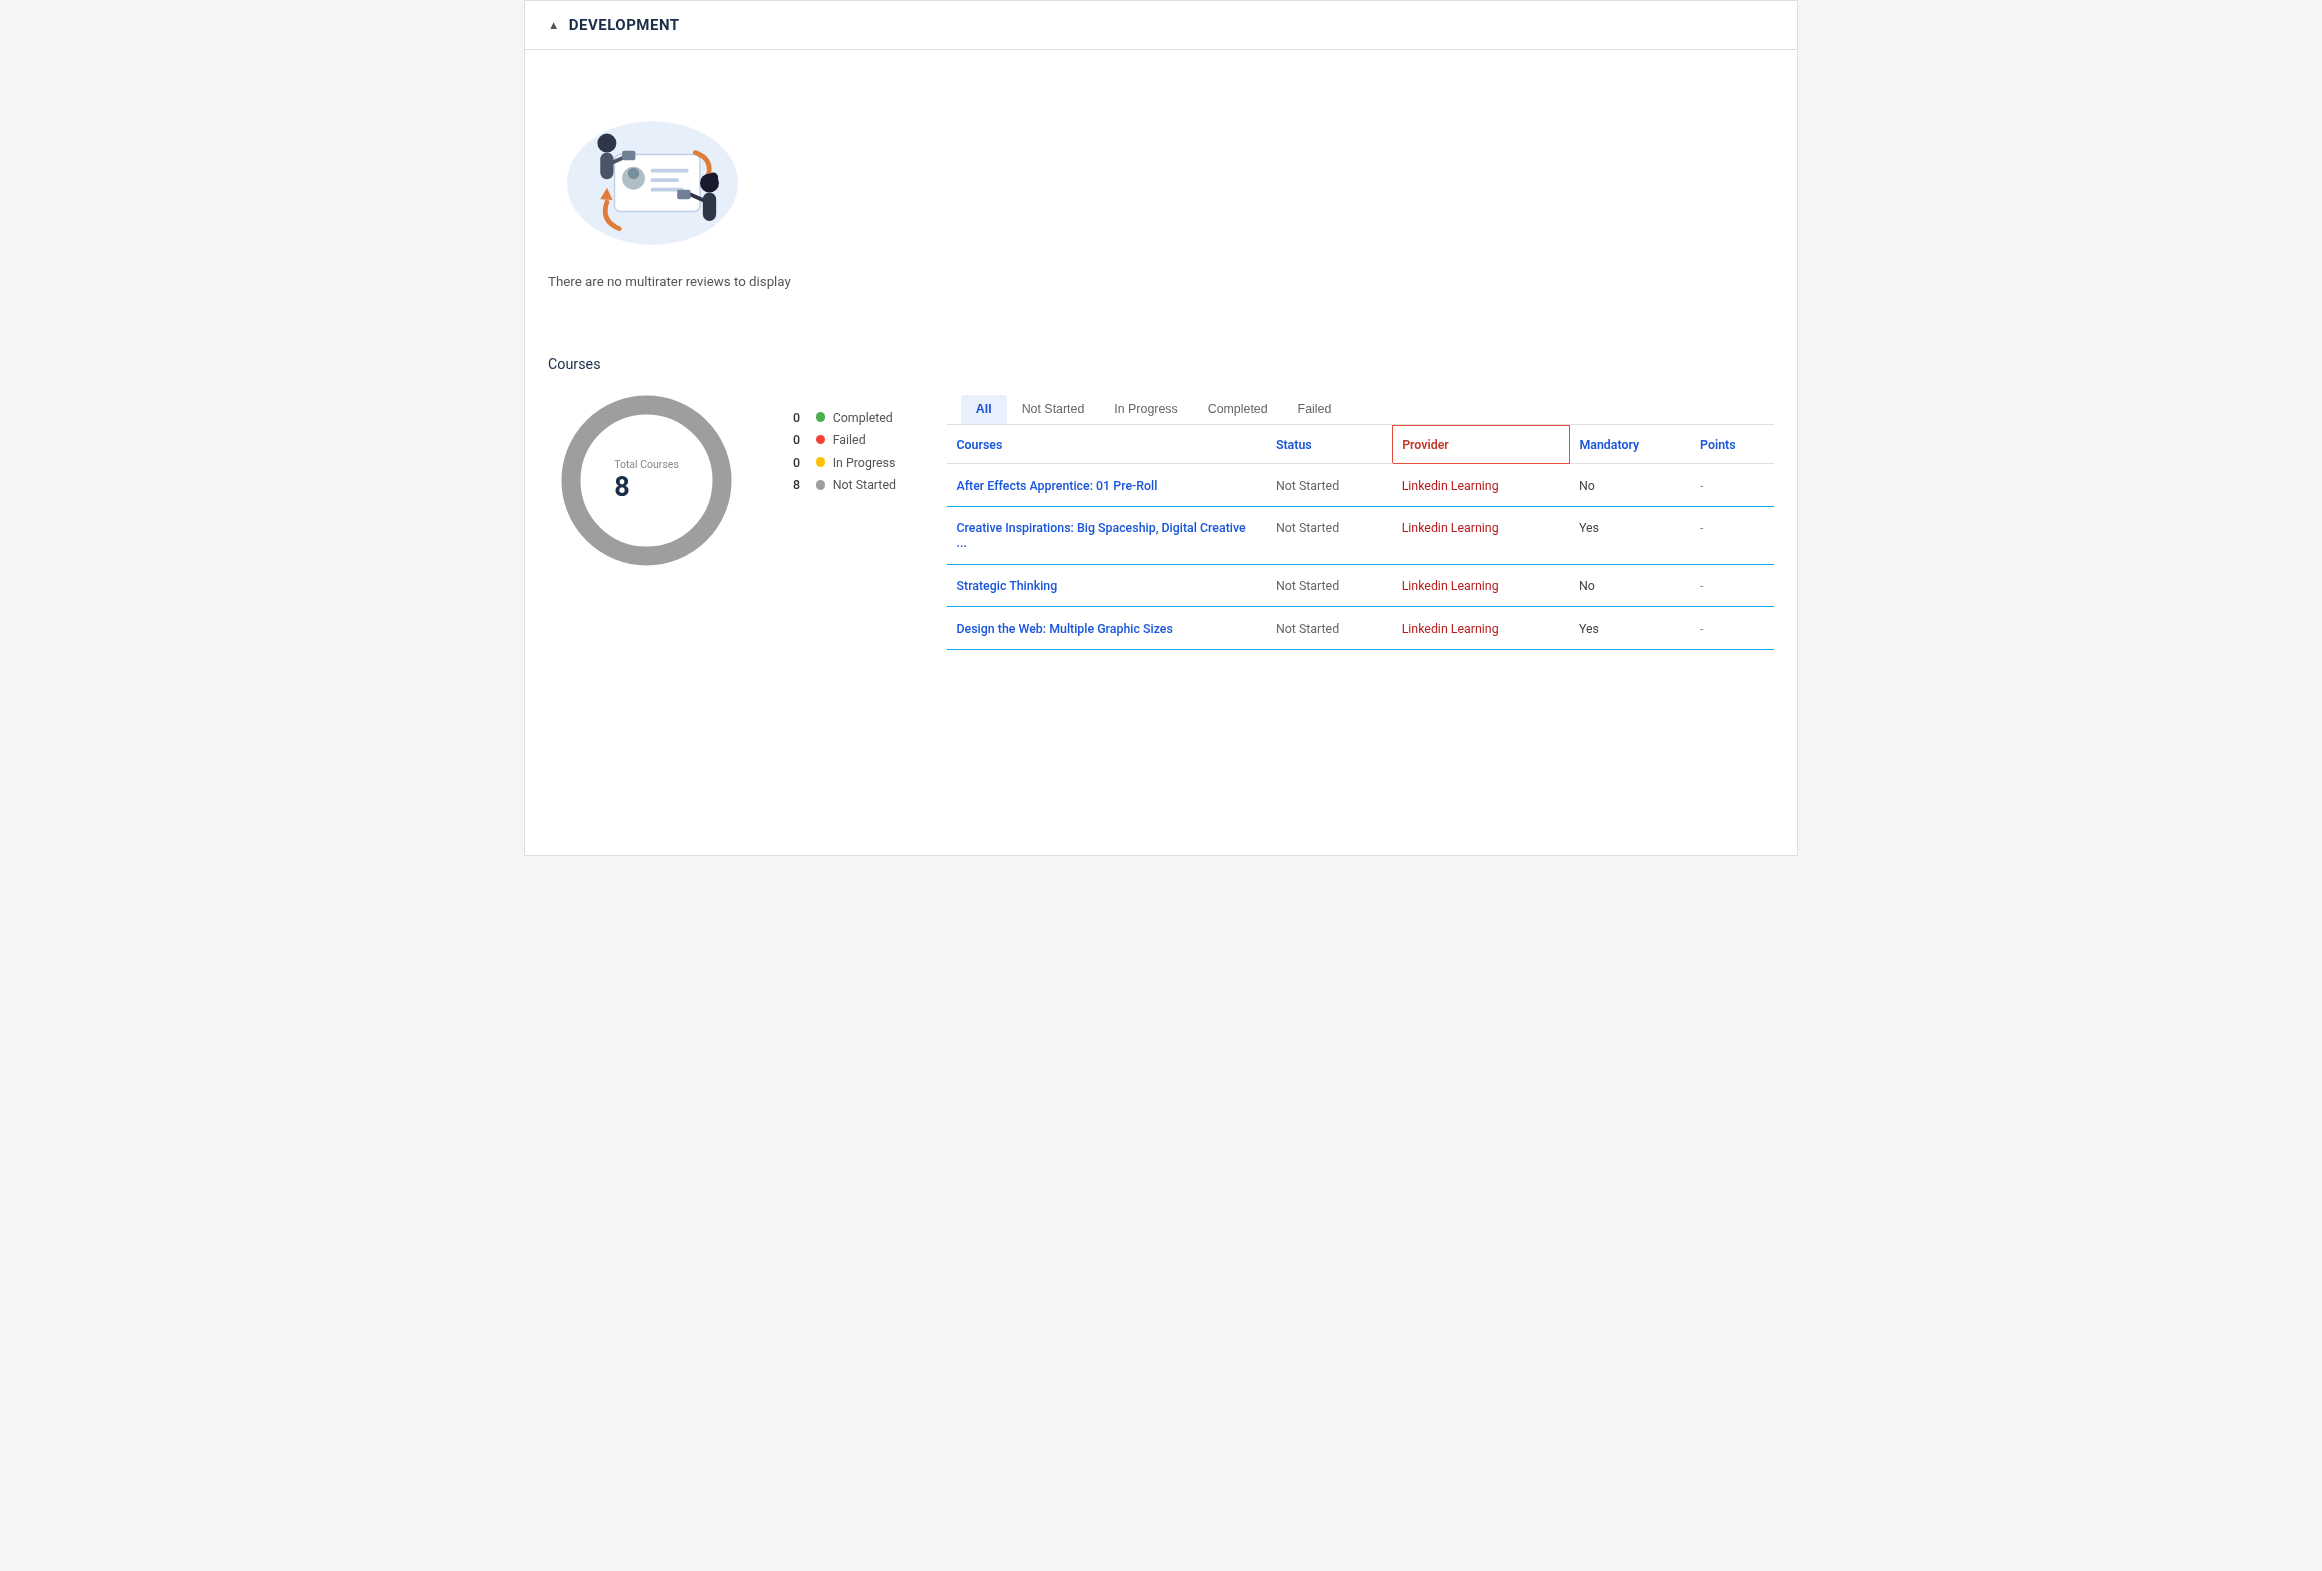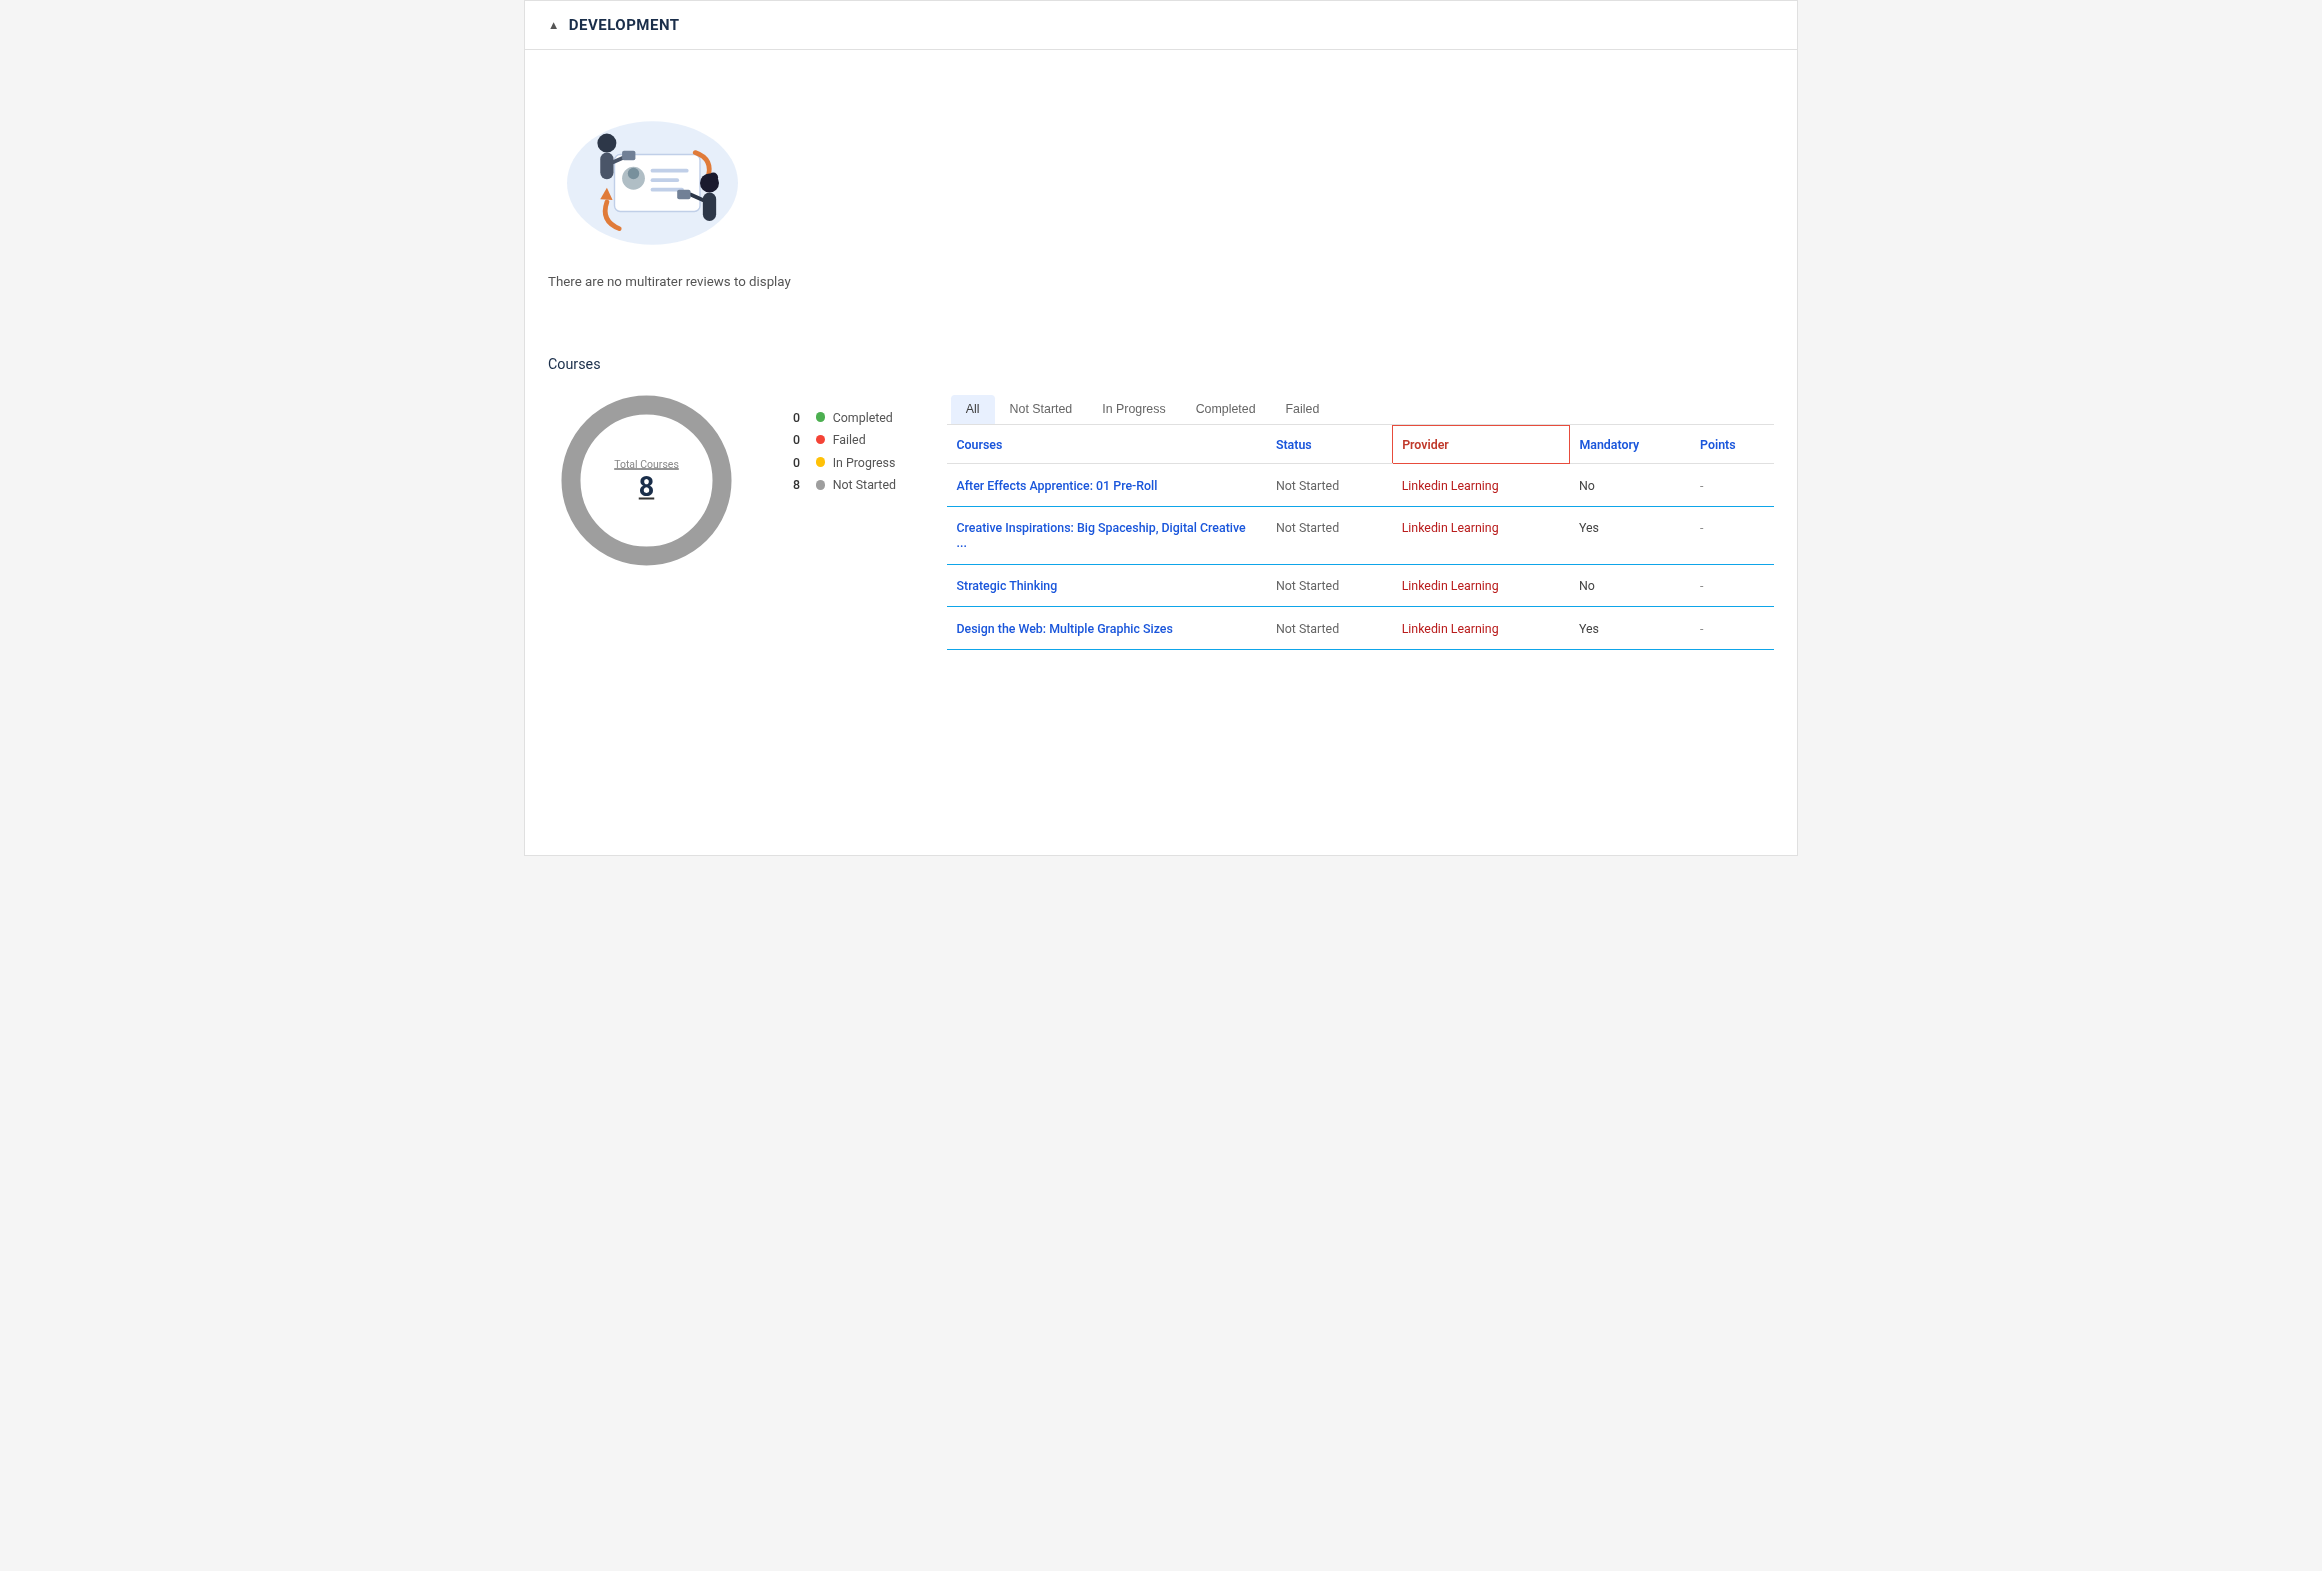--- a/index.html
+++ b/index.html
@@ -91,22 +91,20 @@
     }
     .donut-wrapper svg {
       width: 171px;
       height: 171px;
     }
     .donut-center {
       position: absolute;
       top: 50%;
       left: 50%;
       transform: translate(-50%, -50%);
-      text-align: center;
-      text-decoration: underline;
     }
     .donut-center-label {
       font-size: 10.5px;
       color: #888;
       display: block;
     }
     .donut-center-number {
       font-size: 27px;
       font-weight: 700;
       color: #1a2e4a;
@@ -160,22 +158,23 @@
       padding: 7.6px 15px;
       font-size: 12.4px;
       color: #666;
       background: none;
       border: none;
       cursor: pointer;
       border-radius: 3.8px 3.8px 0 0;
     }
     .tab-btn.active {
       background: #e8f0fe;
-      color: #404040;
-      font-weight: 400;
+      color: #1d4ed8;
+      font-weight: 700;
+      margin-left: 10px;
     }
 
     
     .courses-table {
       width: 100%;
       border-collapse: collapse;
       margin-top: 0;
     }
     .courses-table th {
       text-align: left;

